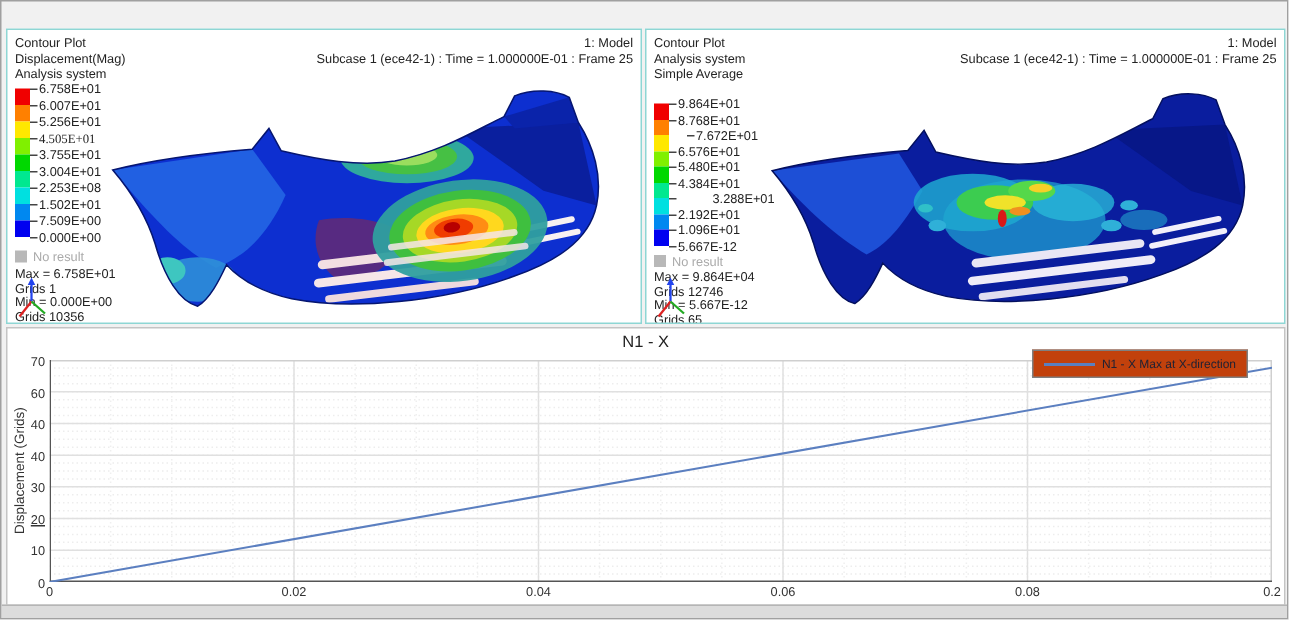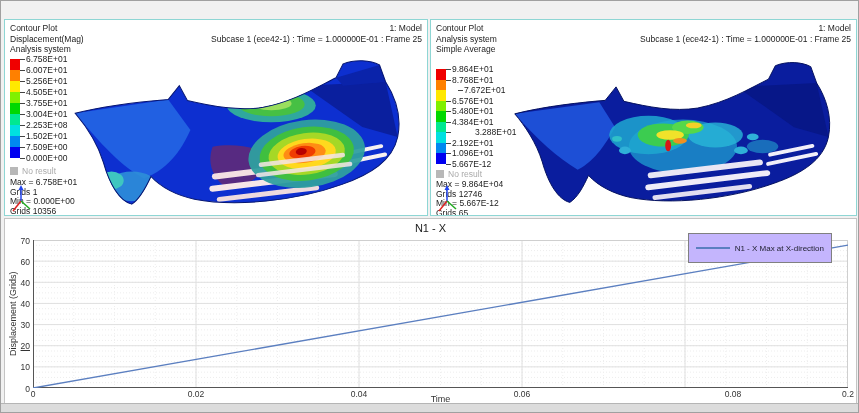--- a/index.html
+++ b/index.html
@@ -52,22 +52,22 @@
   .chart-title { position:absolute; top:3px; left:0; width:100%; text-align:center;
                  font-size:11px; color:#222; }
   #plot { position:absolute; left:28px; top:21px; width:815px; height:148px; }
   #chart-svg { width:815px; height:148px; display:block; }
   .ylabel { position:absolute; left:3px; top:21px; height:148px; font-size:9px; color:#333;
             writing-mode:vertical-rl; transform:rotate(180deg); text-align:center; }
   .xlabel { position:absolute; top:175px; left:28px; width:815px; text-align:center;
             font-size:9px; color:#333; }
   .xtick { position:absolute; top:170px; transform:translateX(-50%); font-size:8.5px; color:#333; }
   .ytick { position:absolute; left:2px; width:23px; text-align:right; font-size:8.5px; color:#333; }
-  .chart-legend { position:absolute; top:14px; right:24px; height:30px; border:1px solid #808080;
-                  background:#c4b5fd; display:flex; align-items:center; gap:5px; padding:0 7px;
+  .chart-legend { position:absolute; top:14px; right:24px; height:19px; border:1px solid #808080;
+                  background:#c2410c; display:flex; align-items:center; gap:5px; padding:0 7px;
                   font-size:8px; color:#223; z-index:3; }
   .legend-line { width:34px; height:2px; }
 
   #bottombar { position:absolute; left:0; right:0; bottom:0; height:9px; background:#dcdcdc;
                border-top:1px solid #b5b5b5; }
 </style>
 </head>
 <body>
 
 <div id="window">
@@ -92,21 +92,21 @@
           <div style="height: 11px; background: rgb(0, 216, 0);"></div>
           <div style="height: 11px; background: rgb(0, 232, 144);"></div>
           <div style="height: 11px; background: rgb(0, 224, 224);"></div>
           <div style="height: 11px; background: rgb(0, 136, 240);"></div>
           <div style="height: 11px; background: rgb(0, 0, 240);"></div>
         </div>
       <div class="clabels">
           <div class="clab" style="top: -4px;">6.758E+01</div>
           <div class="clab" style="top: 7px;">6.007E+01</div>
           <div class="clab" style="top: 18px;">5.256E+01</div>
-          <div class="clab" style="top: 29px;">4.505E+01</div>
+          <div class="clab" style="top: 29px; font-family: Liberation Serif, serif;">4.505E+01</div>
           <div class="clab" style="top: 40px;">3.755E+01</div>
           <div class="clab" style="top: 51px;">3.004E+01</div>
           <div class="clab" style="top: 62px;">2.253E+08</div>
           <div class="clab" style="top: 73px;">1.502E+01</div>
           <div class="clab" style="top: 84px;">7.509E+00</div>
           <div class="clab" style="top: 95px;">0.000E+00</div>
         </div>
     </div>
 
     <div class="noresult">
@@ -329,26 +329,25 @@
           <line x1="814.5" y1="0" x2="814.5" y2="148" stroke="#cfcfcf" stroke-width="1"></line>
           <line x1="0.5" y1="0" x2="0.5" y2="148" stroke="#555" stroke-width="1"></line>
           <line x1="0" y1="147.5" x2="815" y2="147.5" stroke="#555" stroke-width="1"></line>
           <polyline points="0,148 815,5.116571428571433" fill="none" stroke="#5b7fc0" stroke-width="1.4"></polyline>
         </svg>
     </div>
     <div class="chart-legend">
       <span class="legend-line" style="background: rgb(91, 127, 192);"></span>
       <span>N1 - X Max at X-direction</span>
     </div>
-    <div class="xlabel">Time</div>
   <div class="xtick" style="left: 28px;">0</div>
       <div class="xtick" style="left: 191px;">0.02</div>
       <div class="xtick" style="left: 354px;">0.04</div>
       <div class="xtick" style="left: 517px;">0.06</div>
-      <div class="xtick" style="left: 680px; margin-left: 48px;">0.08</div>
+      <div class="xtick" style="left: 680px;">0.08</div>
       <div class="xtick" style="left: 843px;">0.2</div>
       <div class="ytick" style="top: 164.5px;">0</div>
       <div class="ytick" style="top: 143.357px;">10</div>
       <div class="ytick" style="top: 122.214px; text-decoration: underline;">20</div>
       <div class="ytick" style="top: 101.071px;">30</div>
       <div class="ytick" style="top: 79.9286px;">40</div>
       <div class="ytick" style="top: 58.7857px;">40</div>
       <div class="ytick" style="top: 37.6429px;">60</div>
       <div class="ytick" style="top: 16.5px;">70</div>
     </div>

